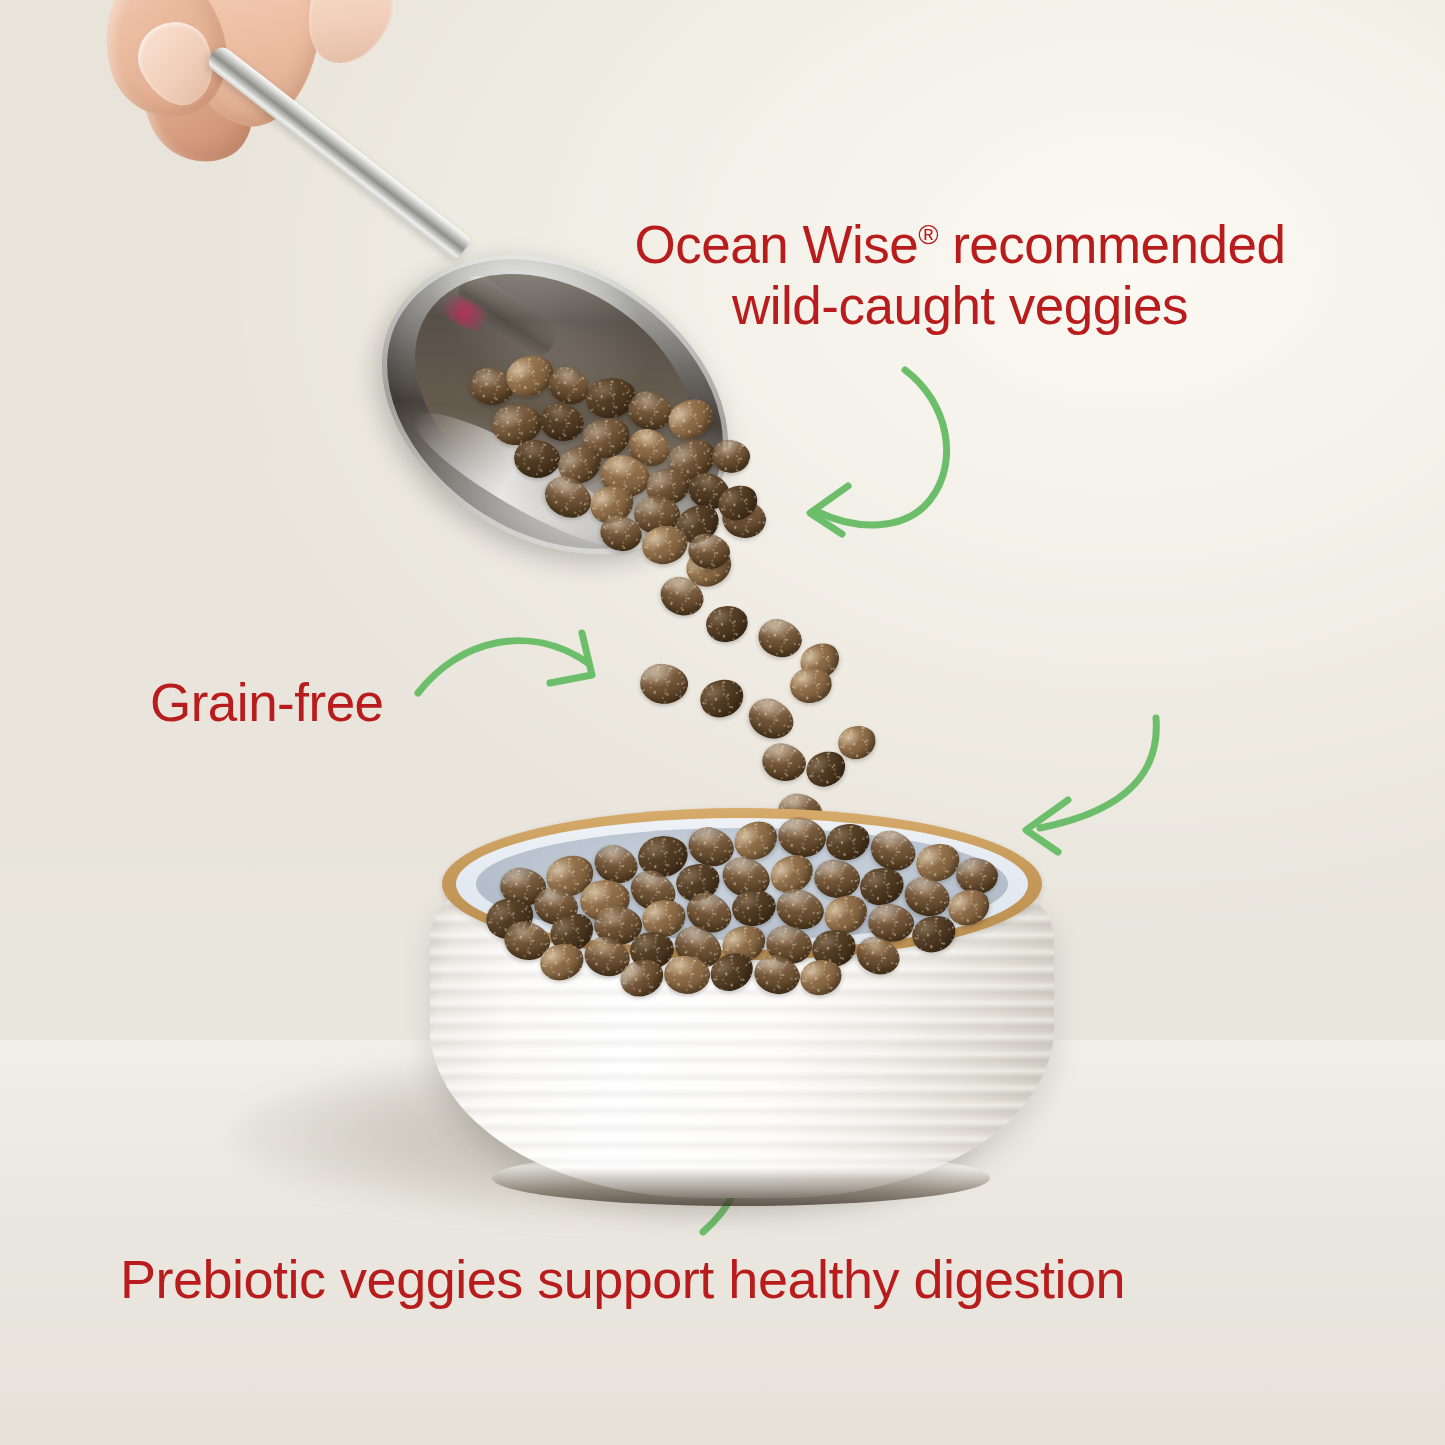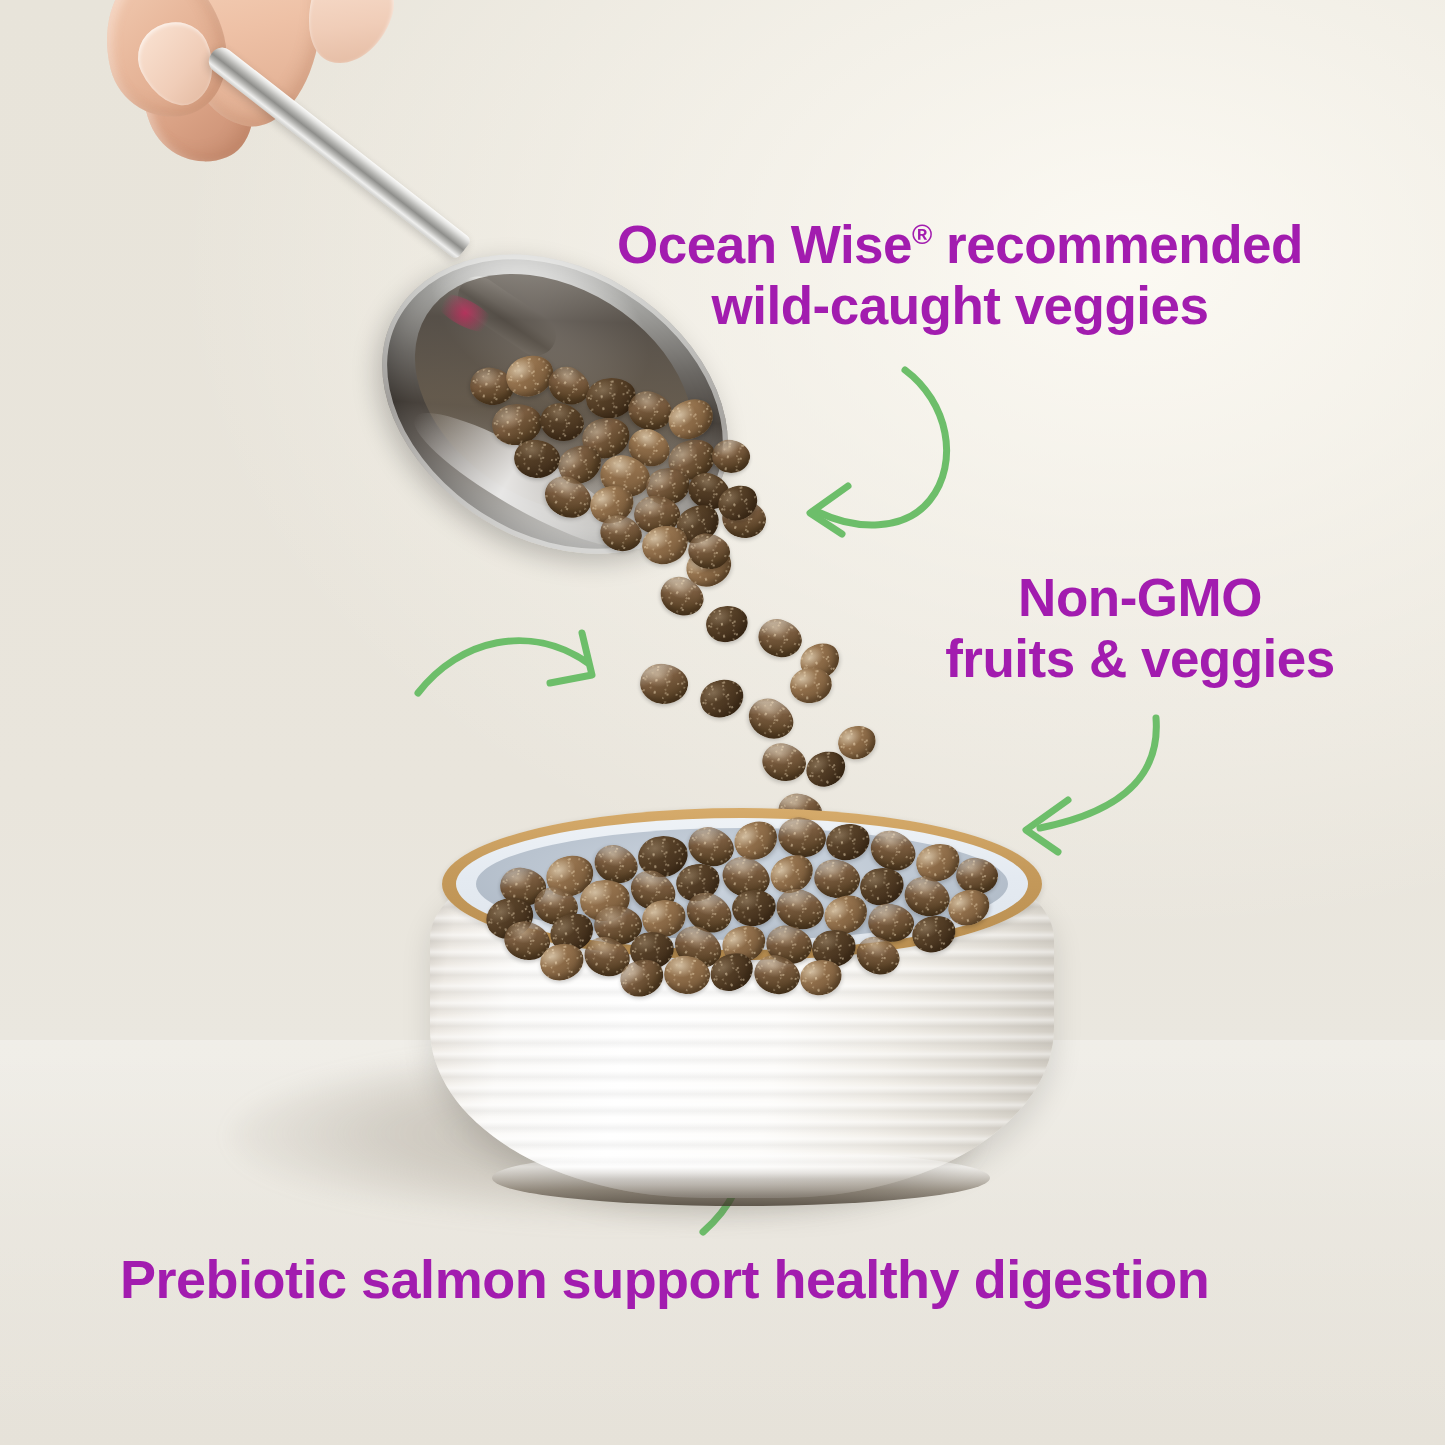--- a/index.html
+++ b/index.html
@@ -25,22 +25,22 @@
   }
   .floor-light {
     position: absolute;
     left: 0; right: 0; top: 1040px; bottom: 0;
     background: linear-gradient(180deg, rgba(255,255,255,0.30) 0%, rgba(255,255,255,0.10) 40%, rgba(234,229,219,0.0) 100%);
   }
 
   
   .caption {
     position: absolute;
-    color: #a21caf;
-    font-weight: bold;
+    color: #b91c1c;
+    font-weight: normal;
     letter-spacing: -0.5px;
     line-height: 1.16;
     white-space: pre-line;
     text-align: center;
   }
   #cap-salmon {
     left: 560px; top: 214px; width: 800px;
     font-size: 53px;
   }
   #cap-salmon sup {
@@ -442,19 +442,18 @@
     <path d="M68 110 L 26 140 L 58 162" fill="none" stroke="#6dbe6a" stroke-width="7" stroke-linecap="round" stroke-linejoin="round"></path>
   </svg>
 
   <svg class="arrow-svg" style="left:655px; top:1020px; width:160px; height:225px;" viewBox="0 0 160 225">
     <path d="M48 212 C 96 170, 106 112, 60 34" fill="none" stroke="#6dbe6a" stroke-width="7" stroke-linecap="round"></path>
     <path d="M52 82 L 56 26 L 104 44" fill="none" stroke="#6dbe6a" stroke-width="7" stroke-linecap="round" stroke-linejoin="round"></path>
   </svg>
 
   <div class="caption" id="cap-salmon"><span><span>Ocean Wise</span><sup>®</sup><span> recommended</span></span><br><span>wild-caught veggies</span></div>
 
-  <div class="caption" id="cap-nongmo">Non-GMO
-fruits &amp; veggies</div>
-
-
-  <div class="caption" id="cap-prebiotic">Prebiotic salmon support healthy digestion</div>
+
+  <div class="caption" id="cap-grain">Grain-free</div>
+
+  <div class="caption" id="cap-prebiotic">Prebiotic veggies support healthy digestion</div>
 
 </div>
 
 </body></html>

